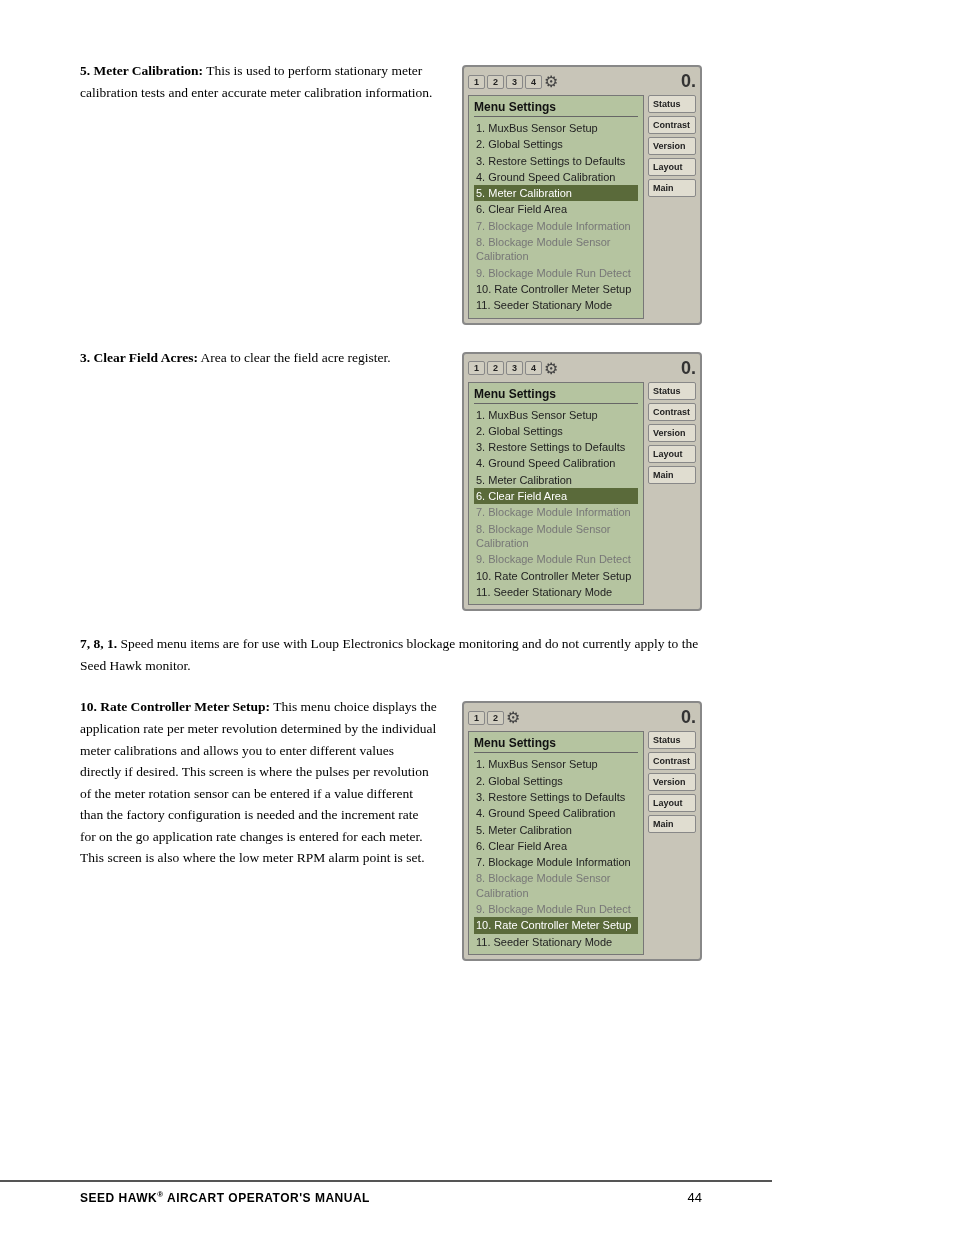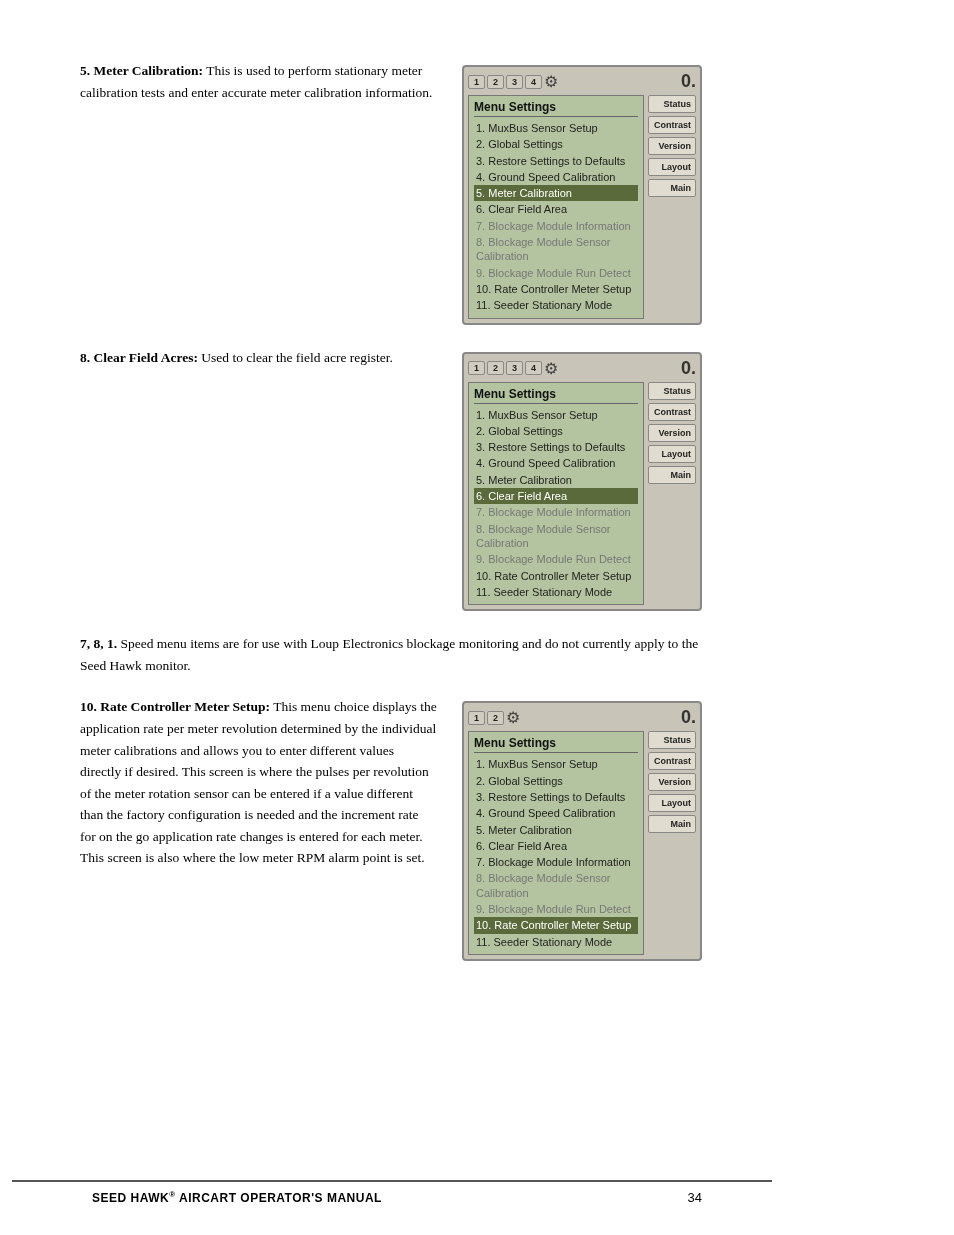--- a/index.html
+++ b/index.html
@@ -72,21 +72,21 @@
       gap: 3px;
       margin-left: 4px;
     }
 
     .device-btn {
       background: #e0ddd0;
       border: 1px solid #888;
       border-radius: 2px;
       font-size: 9px;
       padding: 3px 4px;
-      text-align: right;
+      text-align: left;
       min-width: 48px;
       color: #222;
       font-weight: bold;
     }
 
     .device-screen {
       background: #b5c4a0;
       border: 1px solid #777;
       padding: 4px 5px;
       flex: 1;
@@ -124,21 +124,21 @@
 
     .device-wrapper {
       display: inline-block;
       margin-top: 5px;
     }
 
     
     .footer {
       position: absolute;
       bottom: 30px;
-      left: 12px;
+      left: 0;
       right: 0;
       border-top: 2px solid #555;
       padding-top: 8px;
       display: flex;
       justify-content: space-between;
       align-items: center;
       padding-left: 80px;
       padding-right: 70px;
     }
 
@@ -242,21 +242,21 @@
             </div>
           </div>
         </div>
       </div>
     </div>
   </div>
 
   <div class="section-row-with-image">
     <div class="text-col">
       <p class="para">
-        <span class="bold">8. Clear Field Acres:</span><span> Used to clear the field acre register.</span>
+        <span class="bold">3. Clear Field Acres:</span><span> Area to clear the field acre register.</span>
       </p>
     </div>
     <div class="image-col">
       <div class="device-wrapper">
         <div class="device">
           <div class="device-top">
             <div class="device-tabs">
               <div class="device-tab">1</div>
               <div class="device-tab">2</div>
               <div class="device-tab">3</div>
@@ -340,16 +340,16 @@
         </div>
       </div>
     </div>
   </div>
 
 
   <div class="footer">
     <div class="footer-left">
       <span>SEED HAWK</span><sup>®</sup><span> AIRCART OPERATOR'S MANUAL</span>
     </div>
-    <div class="footer-page">34</div>
+    <div class="footer-page">44</div>
   </div>
 
 </div>
 
 </body></html>

